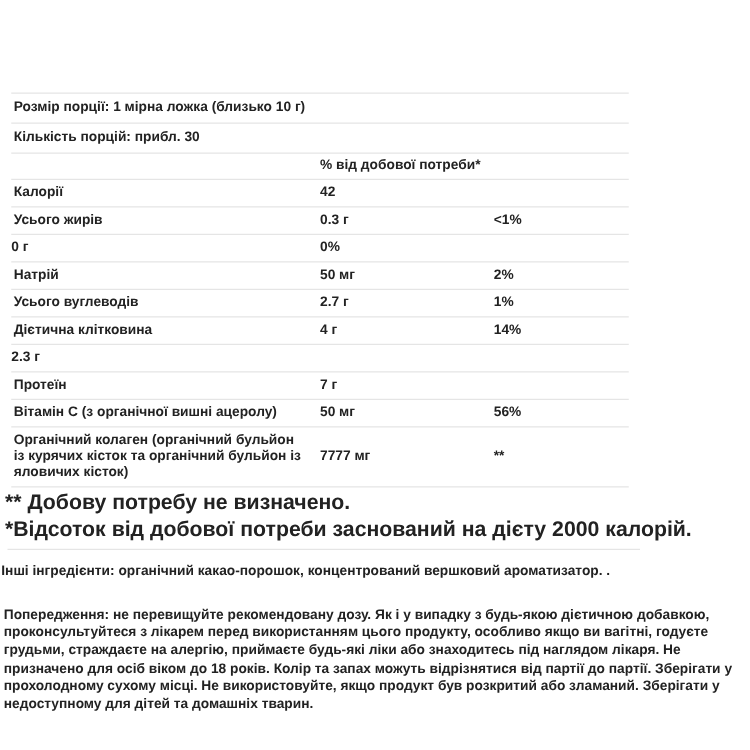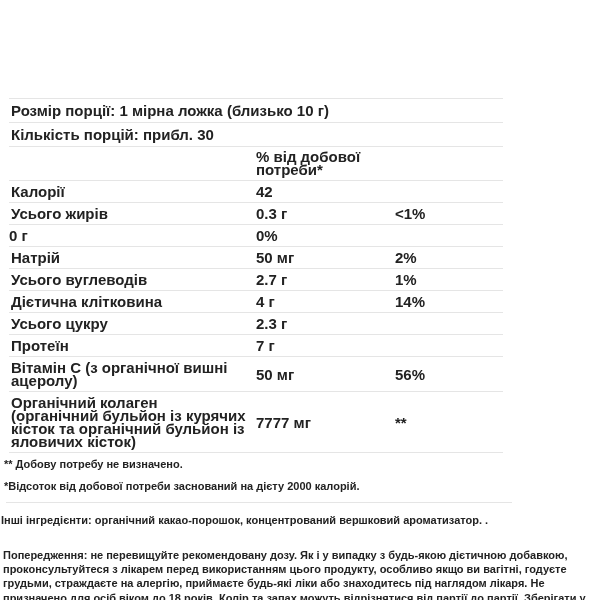--- a/index.html
+++ b/index.html
@@ -13,23 +13,23 @@
     overflow: hidden;
     font-family: "Liberation Sans", sans-serif;
     font-weight: 700;
     color: #222222;
     -webkit-font-smoothing: antialiased;
   }
   .label-page { position: relative; width: 600px; height: 600px; }
 
   
   .facts {
-    margin: 98px 0 0 9px;
+    margin: 74px 0 0 9px;
     width: 494px;
-    font-size: 15px;
+    font-size: 11px;
     line-height: 13px;
   }
   .info-row {
     border-top: 1px solid #e5e5e5;
     padding: 5px 0 5px 2px;
   }
   .grid-row {
     display: grid;
     grid-template-columns: 247px 139px 1fr;
     align-items: center;
@@ -39,21 +39,21 @@
   }
   .grid-row.header-row { padding: 3px 0 4px 0; }
   .grid-row .c1 { padding-left: 2px; padding-right: 10px; }
   .grid-row .c2 { padding-right: 8px; }
   .grid-row .c3 { padding-right: 2px; }
   .facts .table-end { border-top: 1px solid #e5e5e5; height: 0; }
 
   
   .footnotes {
     margin: 5px 16px 0 4px;
-    font-size: 11px;
+    font-size: 17px;
     line-height: 13px;
   }
   .footnotes p { margin: 0 0 9px 0; }
 
   
   .section-divider {
     margin: 2px 0 0 6px;
     width: 506px;
     border-top: 1px solid #e5e5e5;
     height: 0;
@@ -122,21 +122,20 @@
       <div class="c3">1%</div>
     </div>
 
     <div class="grid-row">
       <div class="c1">Дієтична клітковина</div>
       <div class="c2">4 г</div>
       <div class="c3">14%</div>
     </div>
 
     <div class="grid-row">
-      <div class="c1">Усього цукру</div>
       <div class="c2">2.3 г</div>
       <div class="c3"></div>
     </div>
 
     <div class="grid-row">
       <div class="c1">Протеїн</div>
       <div class="c2">7 г</div>
       <div class="c3"></div>
     </div>
 

